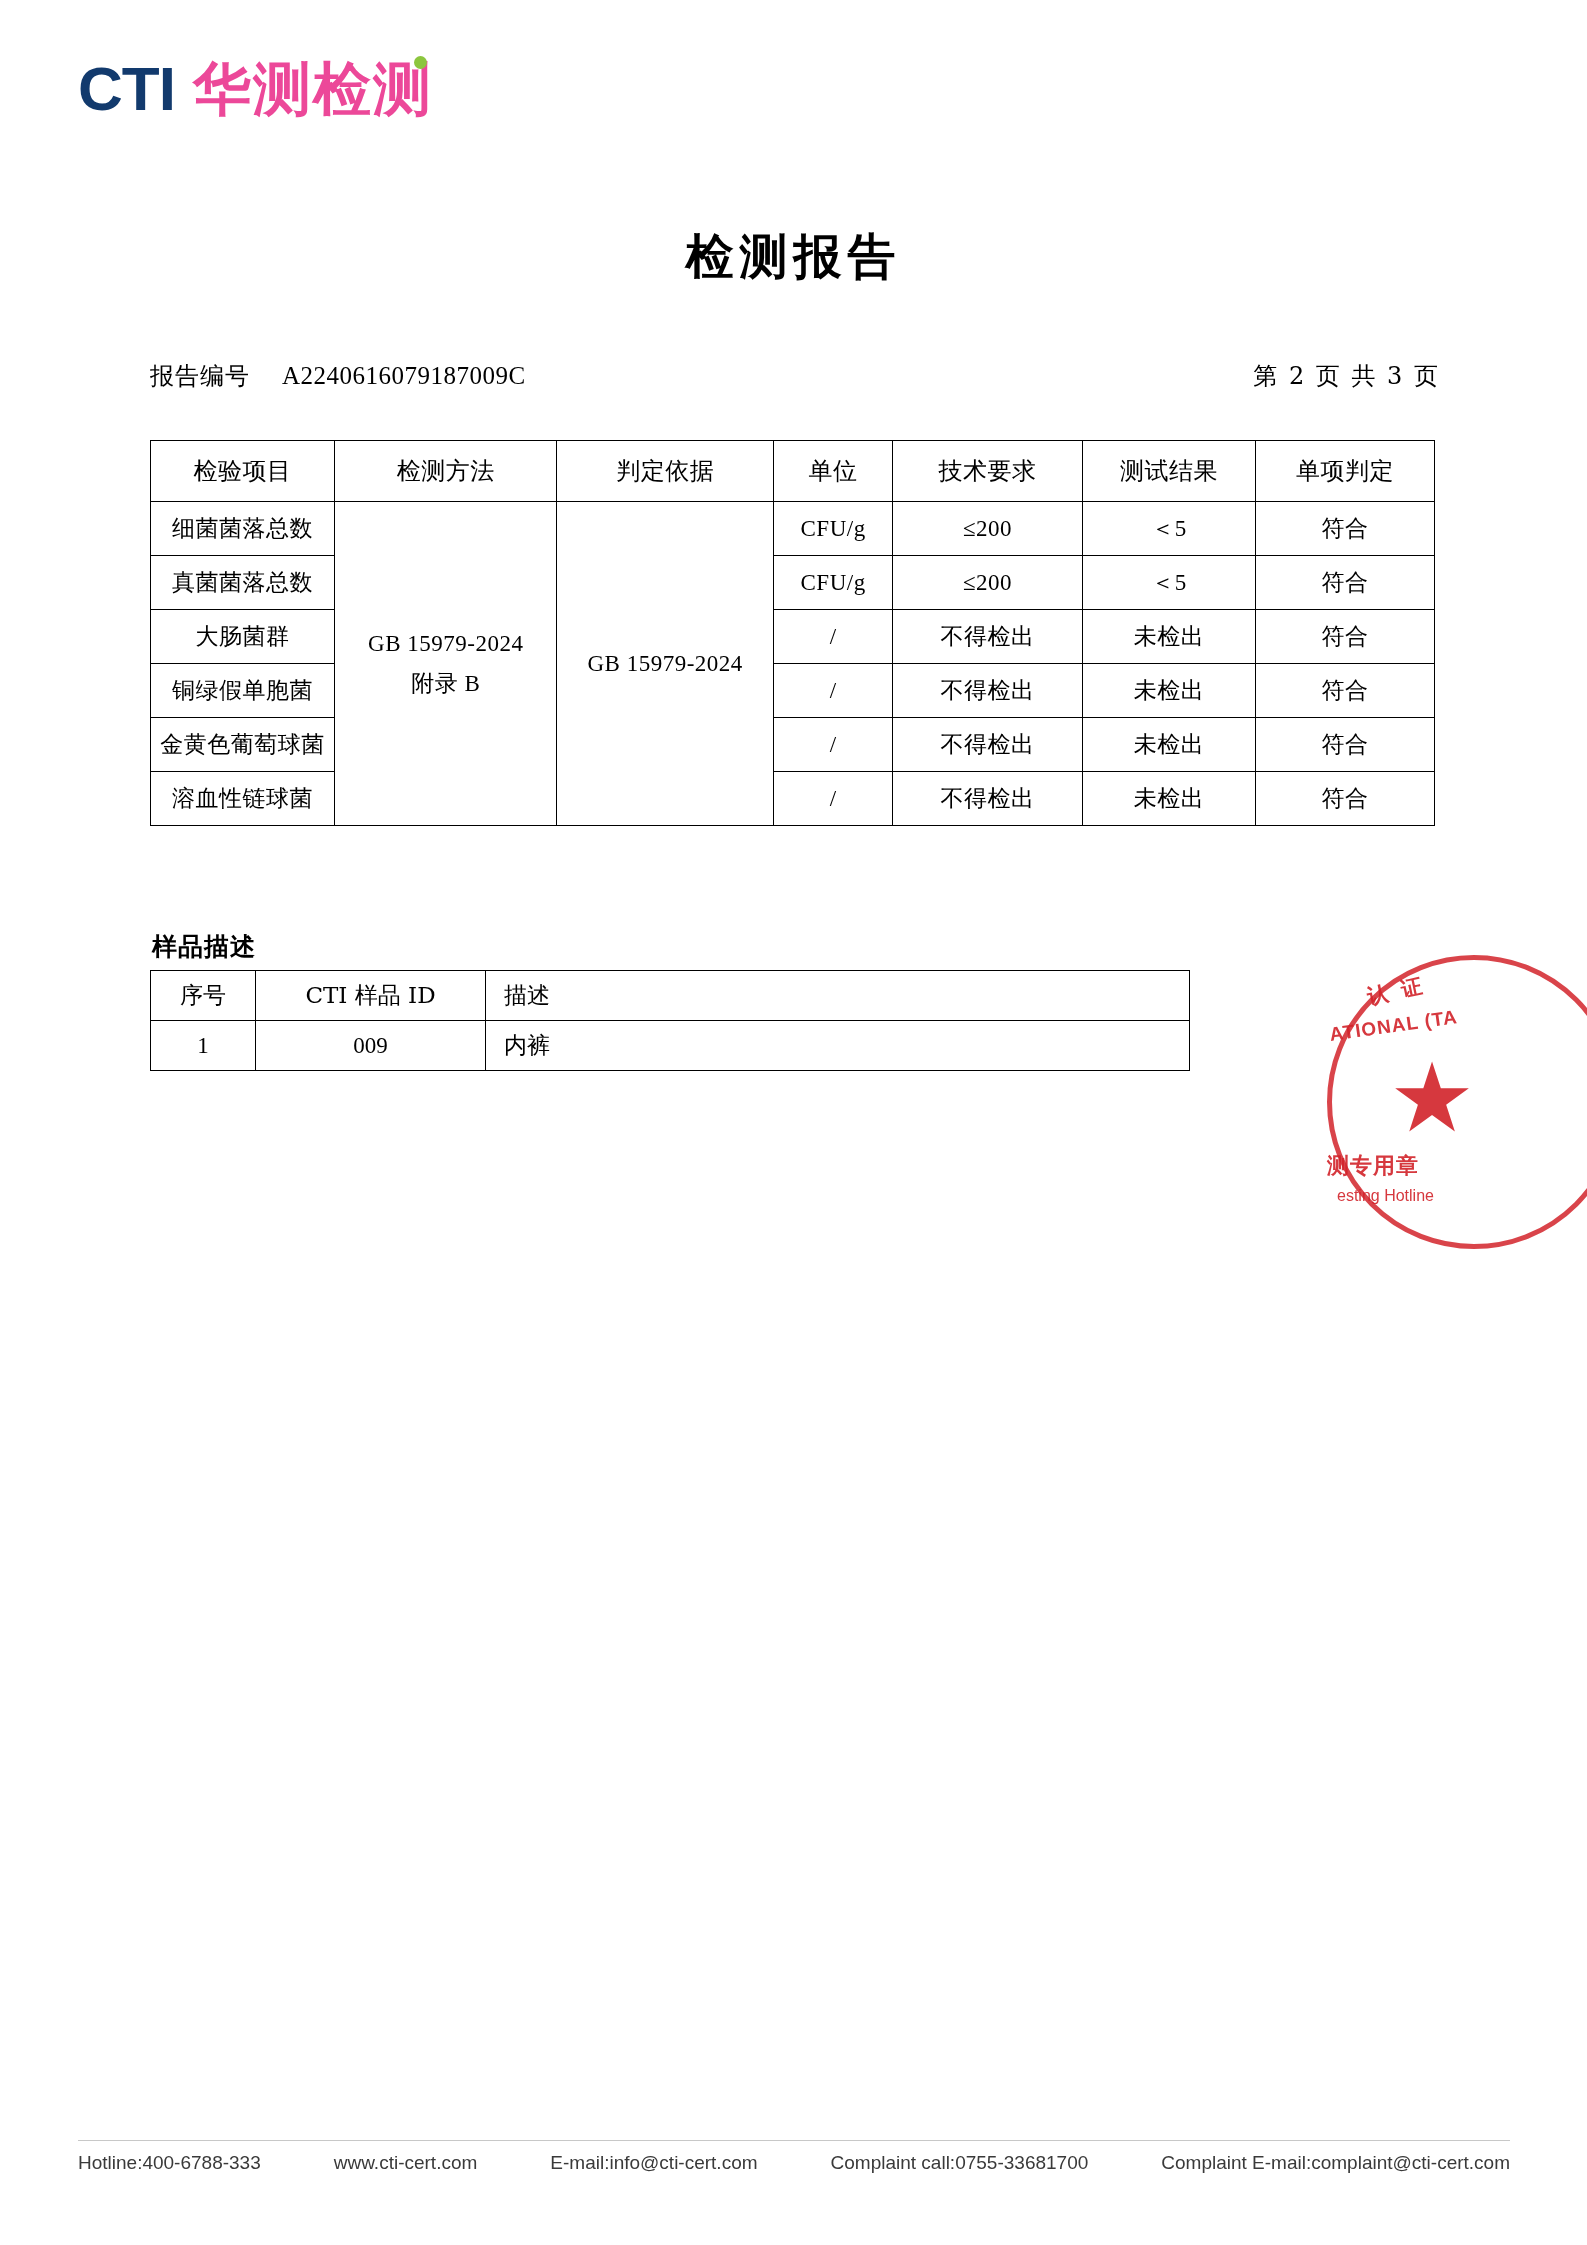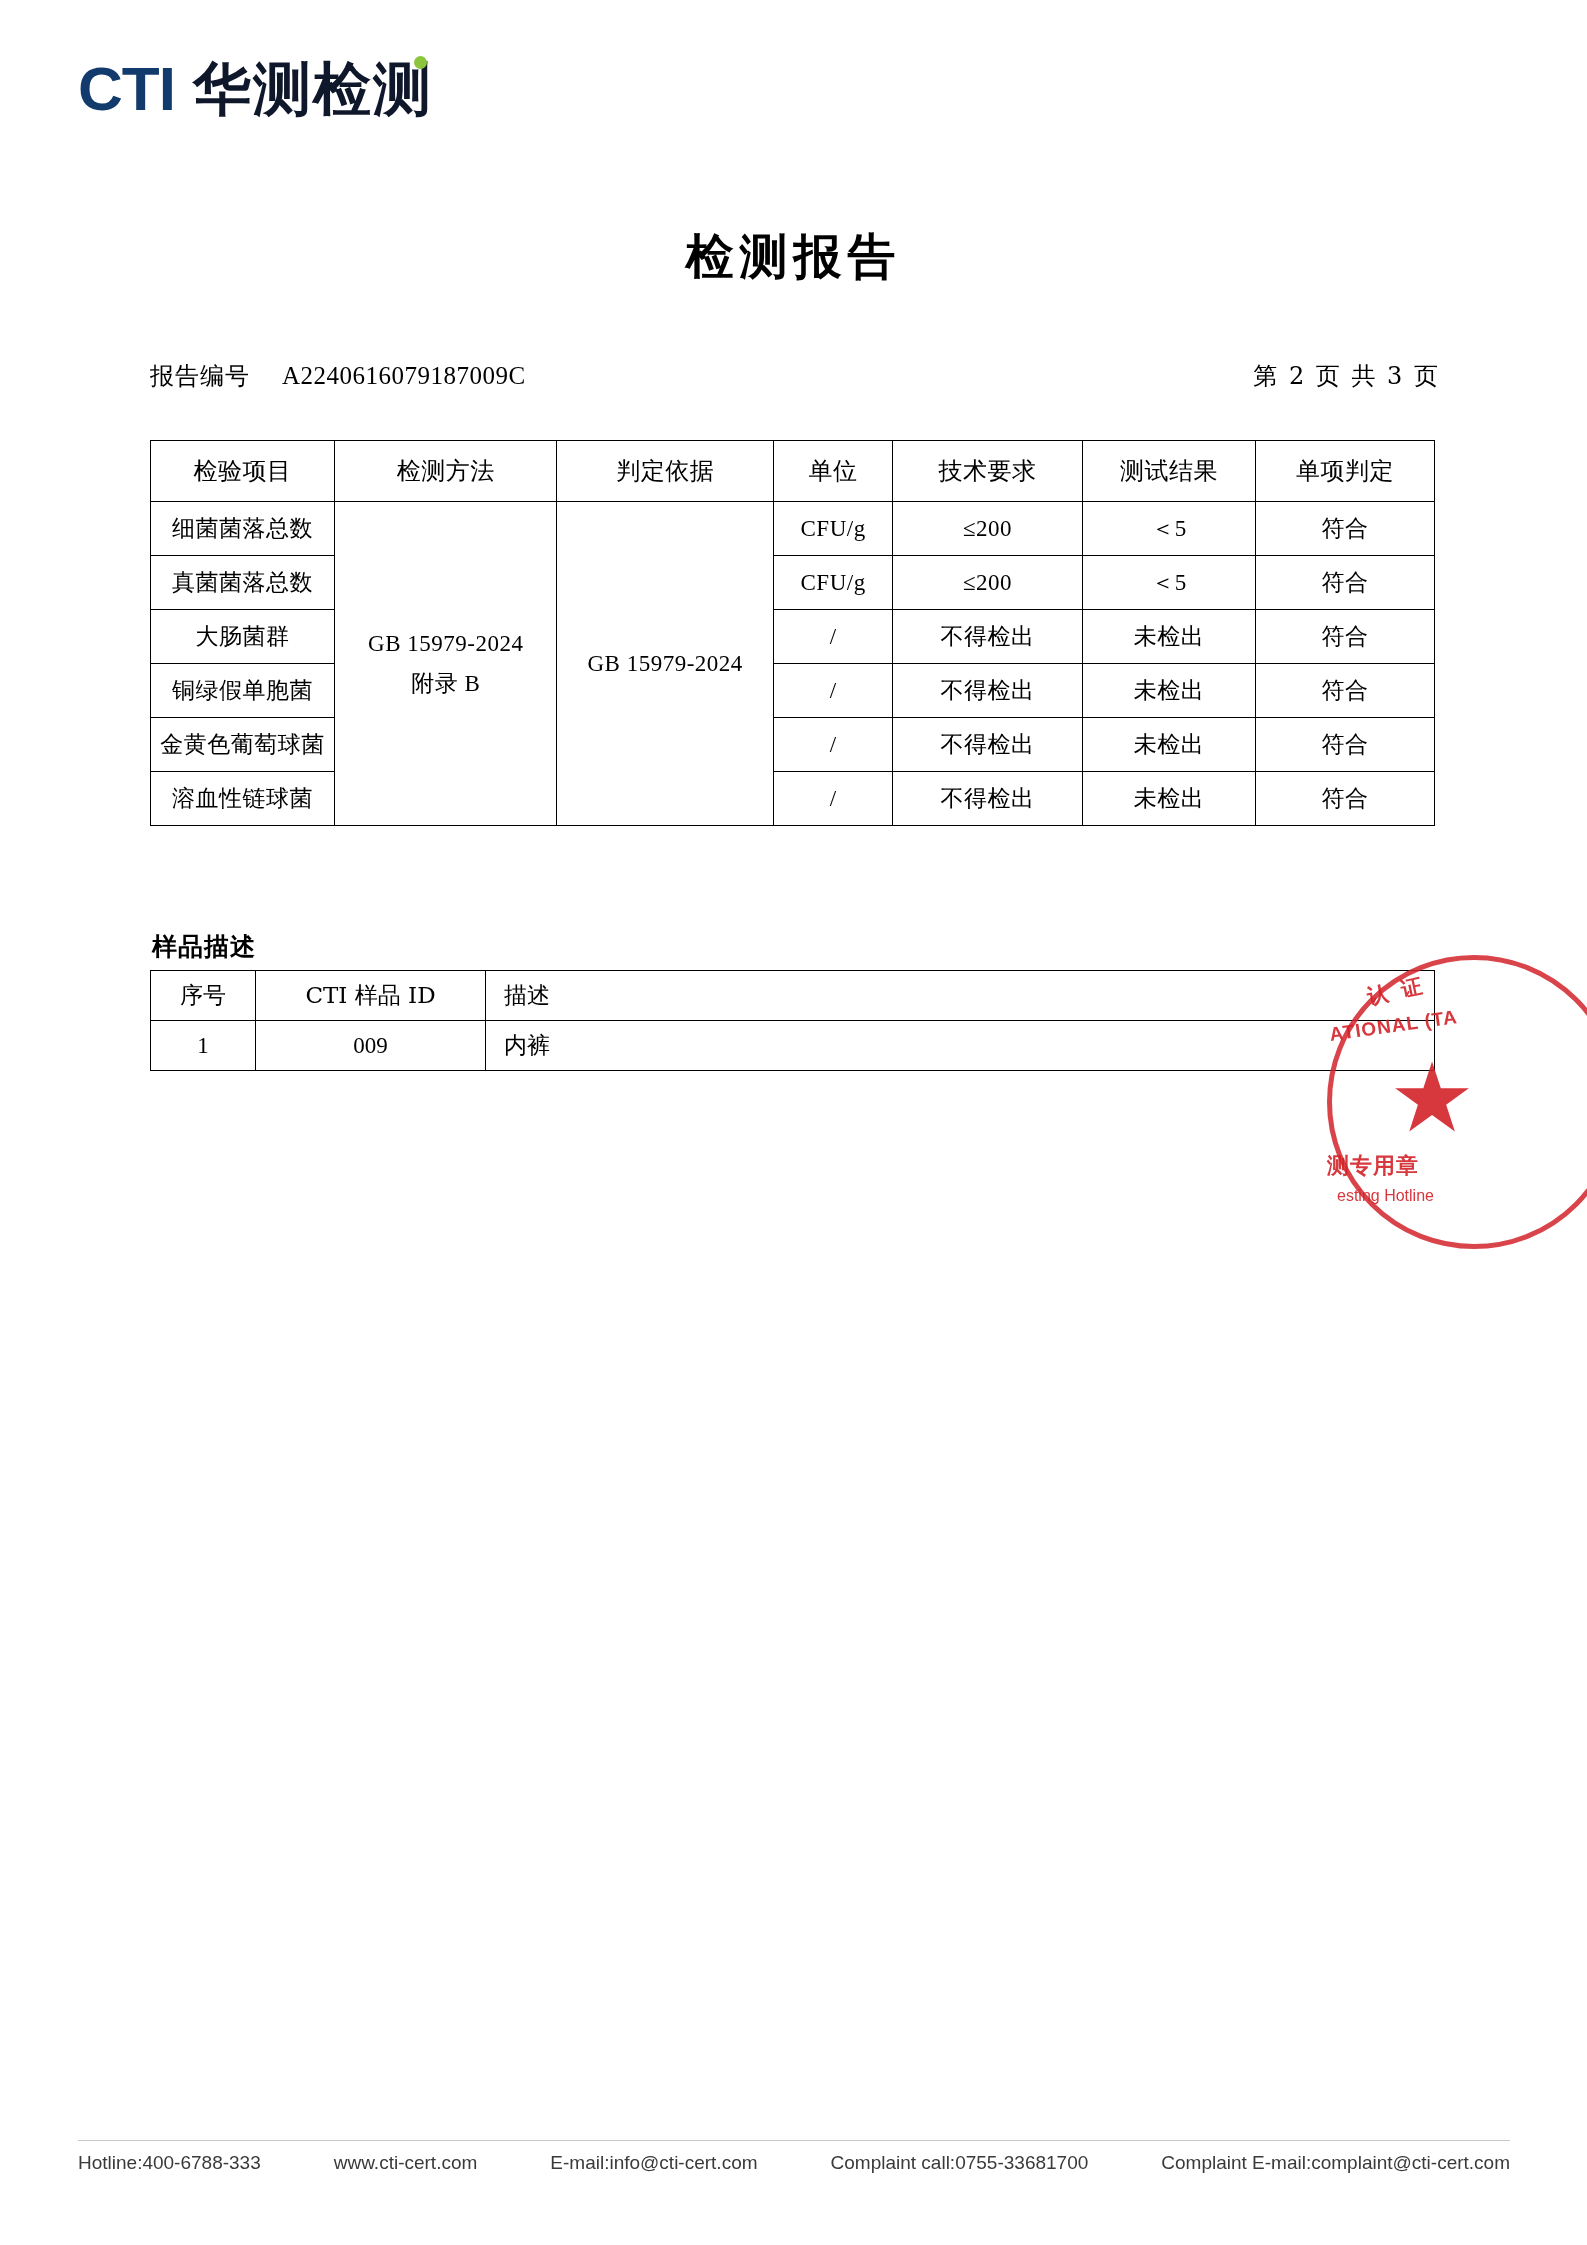--- a/index.html
+++ b/index.html
@@ -46,21 +46,21 @@
     height: 13px;
     background: #8cc63e;
     border-radius: 50%;
     right: 6px;
     top: -2px;
   }
   .logo-cn {
     font-family: "DejaVu Sans", sans-serif;
     font-weight: bold;
     font-size: 58px;
-    color: #0f172a;
+    color: #ec4899;
     margin-left: 18px;
     letter-spacing: 2px;
     line-height: 1;
   }
 
   
   .doc-title {
     position: absolute;
     top: 225px;
     left: 0;
@@ -146,21 +146,21 @@
     left: 152px;
     font-family: "DejaVu Serif", serif;
     font-weight: bold;
     font-size: 25px;
     letter-spacing: 1px;
   }
   .sample-table {
     position: absolute;
     top: 970px;
     left: 150px;
-    width: 1285px;
+    width: 1040px;
     border-collapse: collapse;
     table-layout: fixed;
   }
   .sample-table th,
   .sample-table td {
     border: 1.5px solid #000;
     font-family: "DejaVu Serif", serif;
     font-size: 23px;
     padding: 9px 4px;
     vertical-align: middle;

